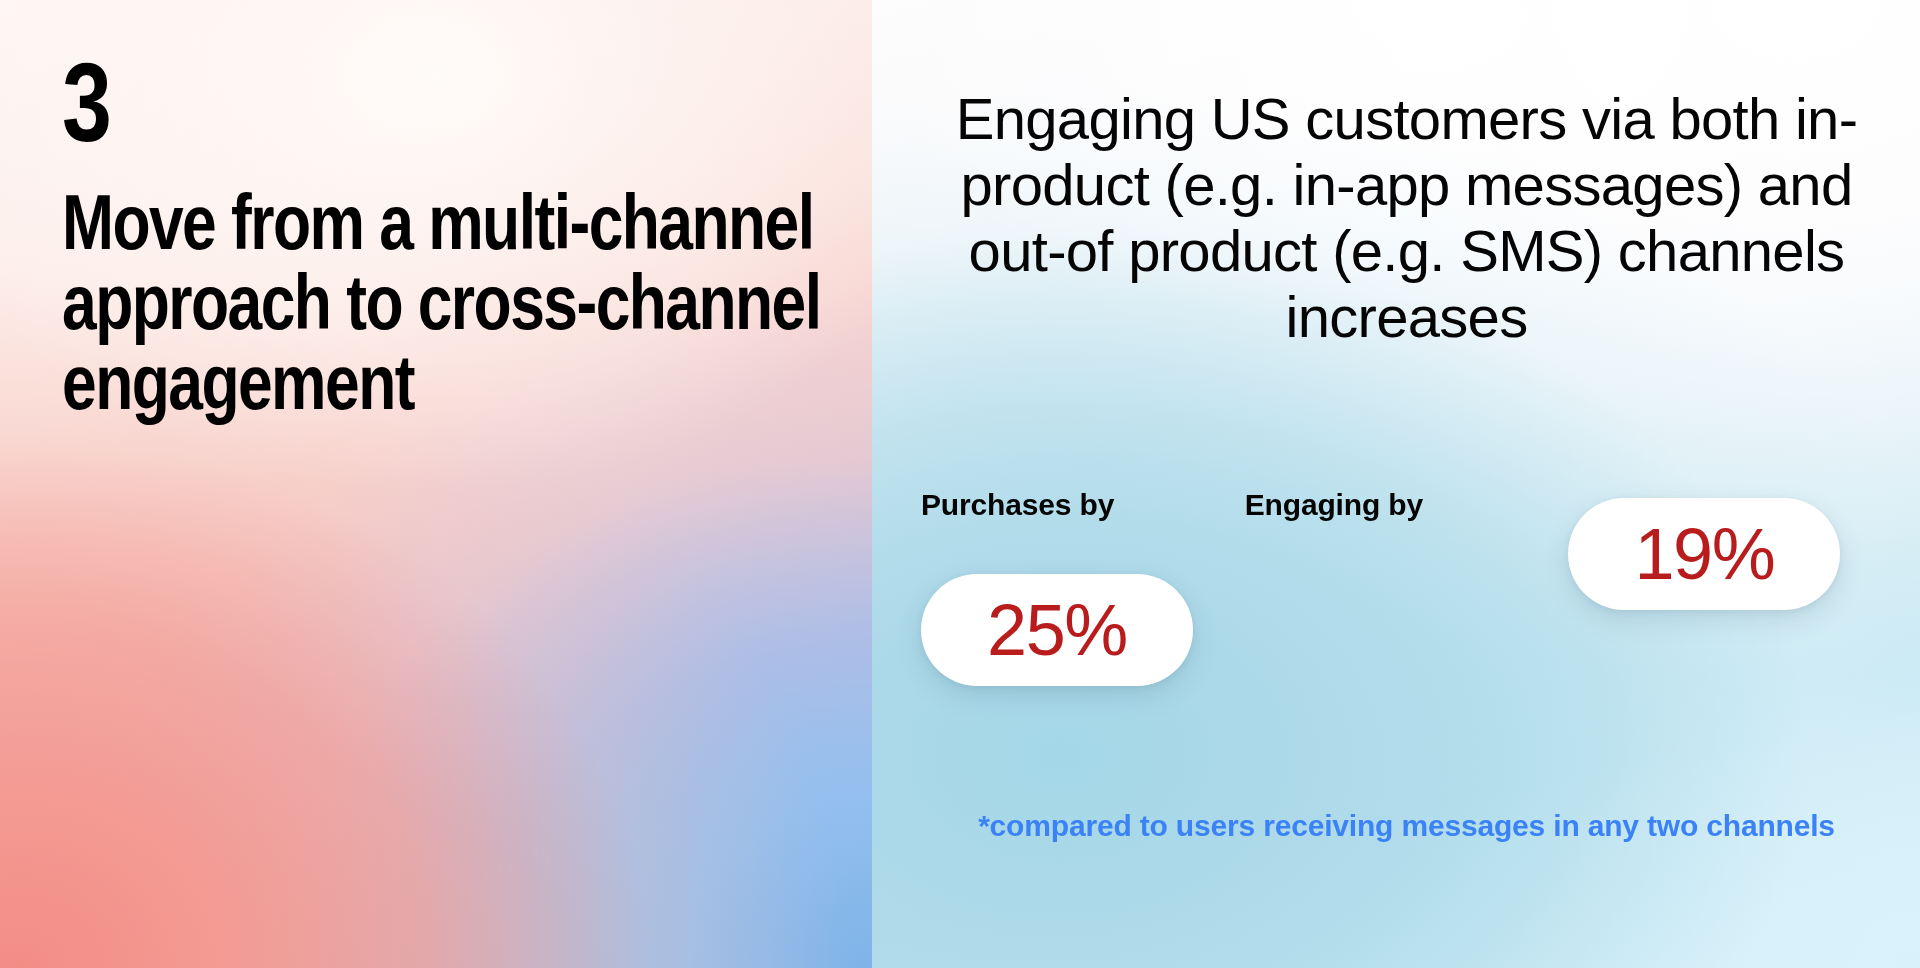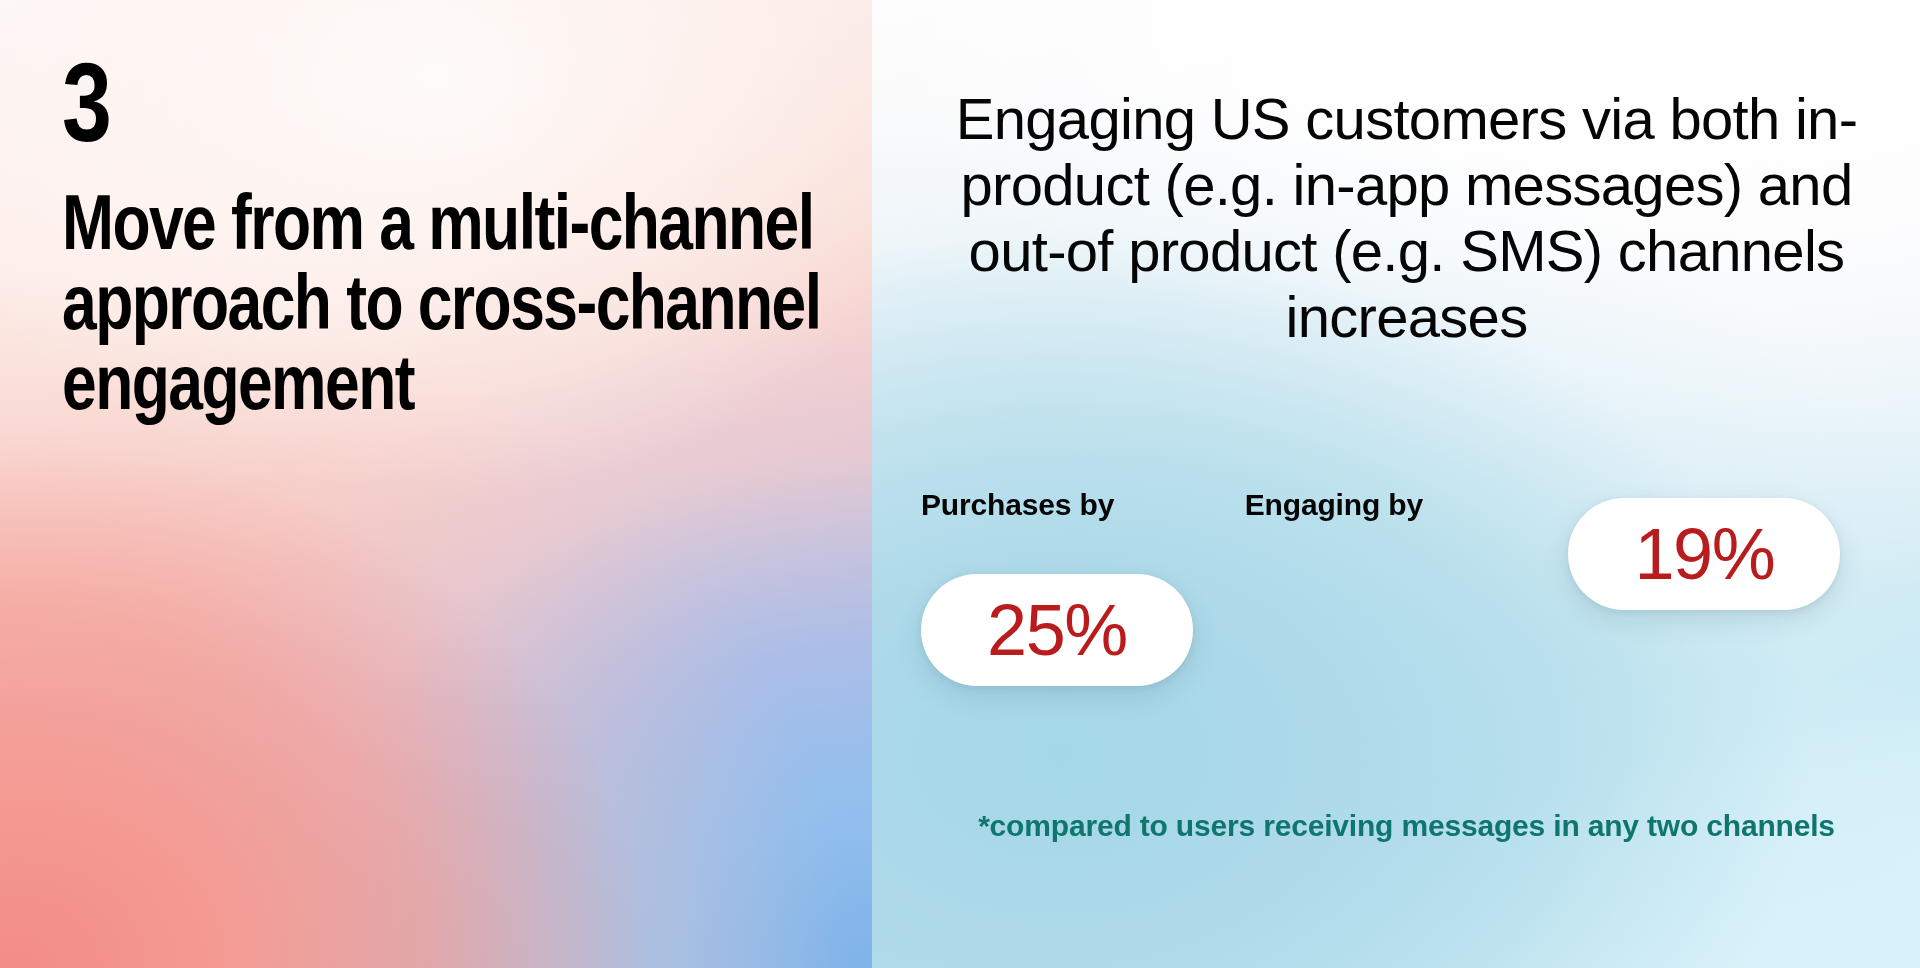--- a/index.html
+++ b/index.html
@@ -162,21 +162,21 @@
   .footnote {
     position:absolute;
     top:808px;
     left:0; right:0;
     text-align:center;
     font-family:"Liberation Sans", sans-serif;
     font-weight:bold;
     font-size:30px;
     line-height:1.2;
     letter-spacing:-0.006em;
-    color:#0f766e;
+    color:#3b82f6;
   }
 </style>
 </head>
 <body>
 
 <div class="slide">
 
   <section class="left-panel">
     <div class="grad-base"></div>
     <div class="grad-wash"></div>

